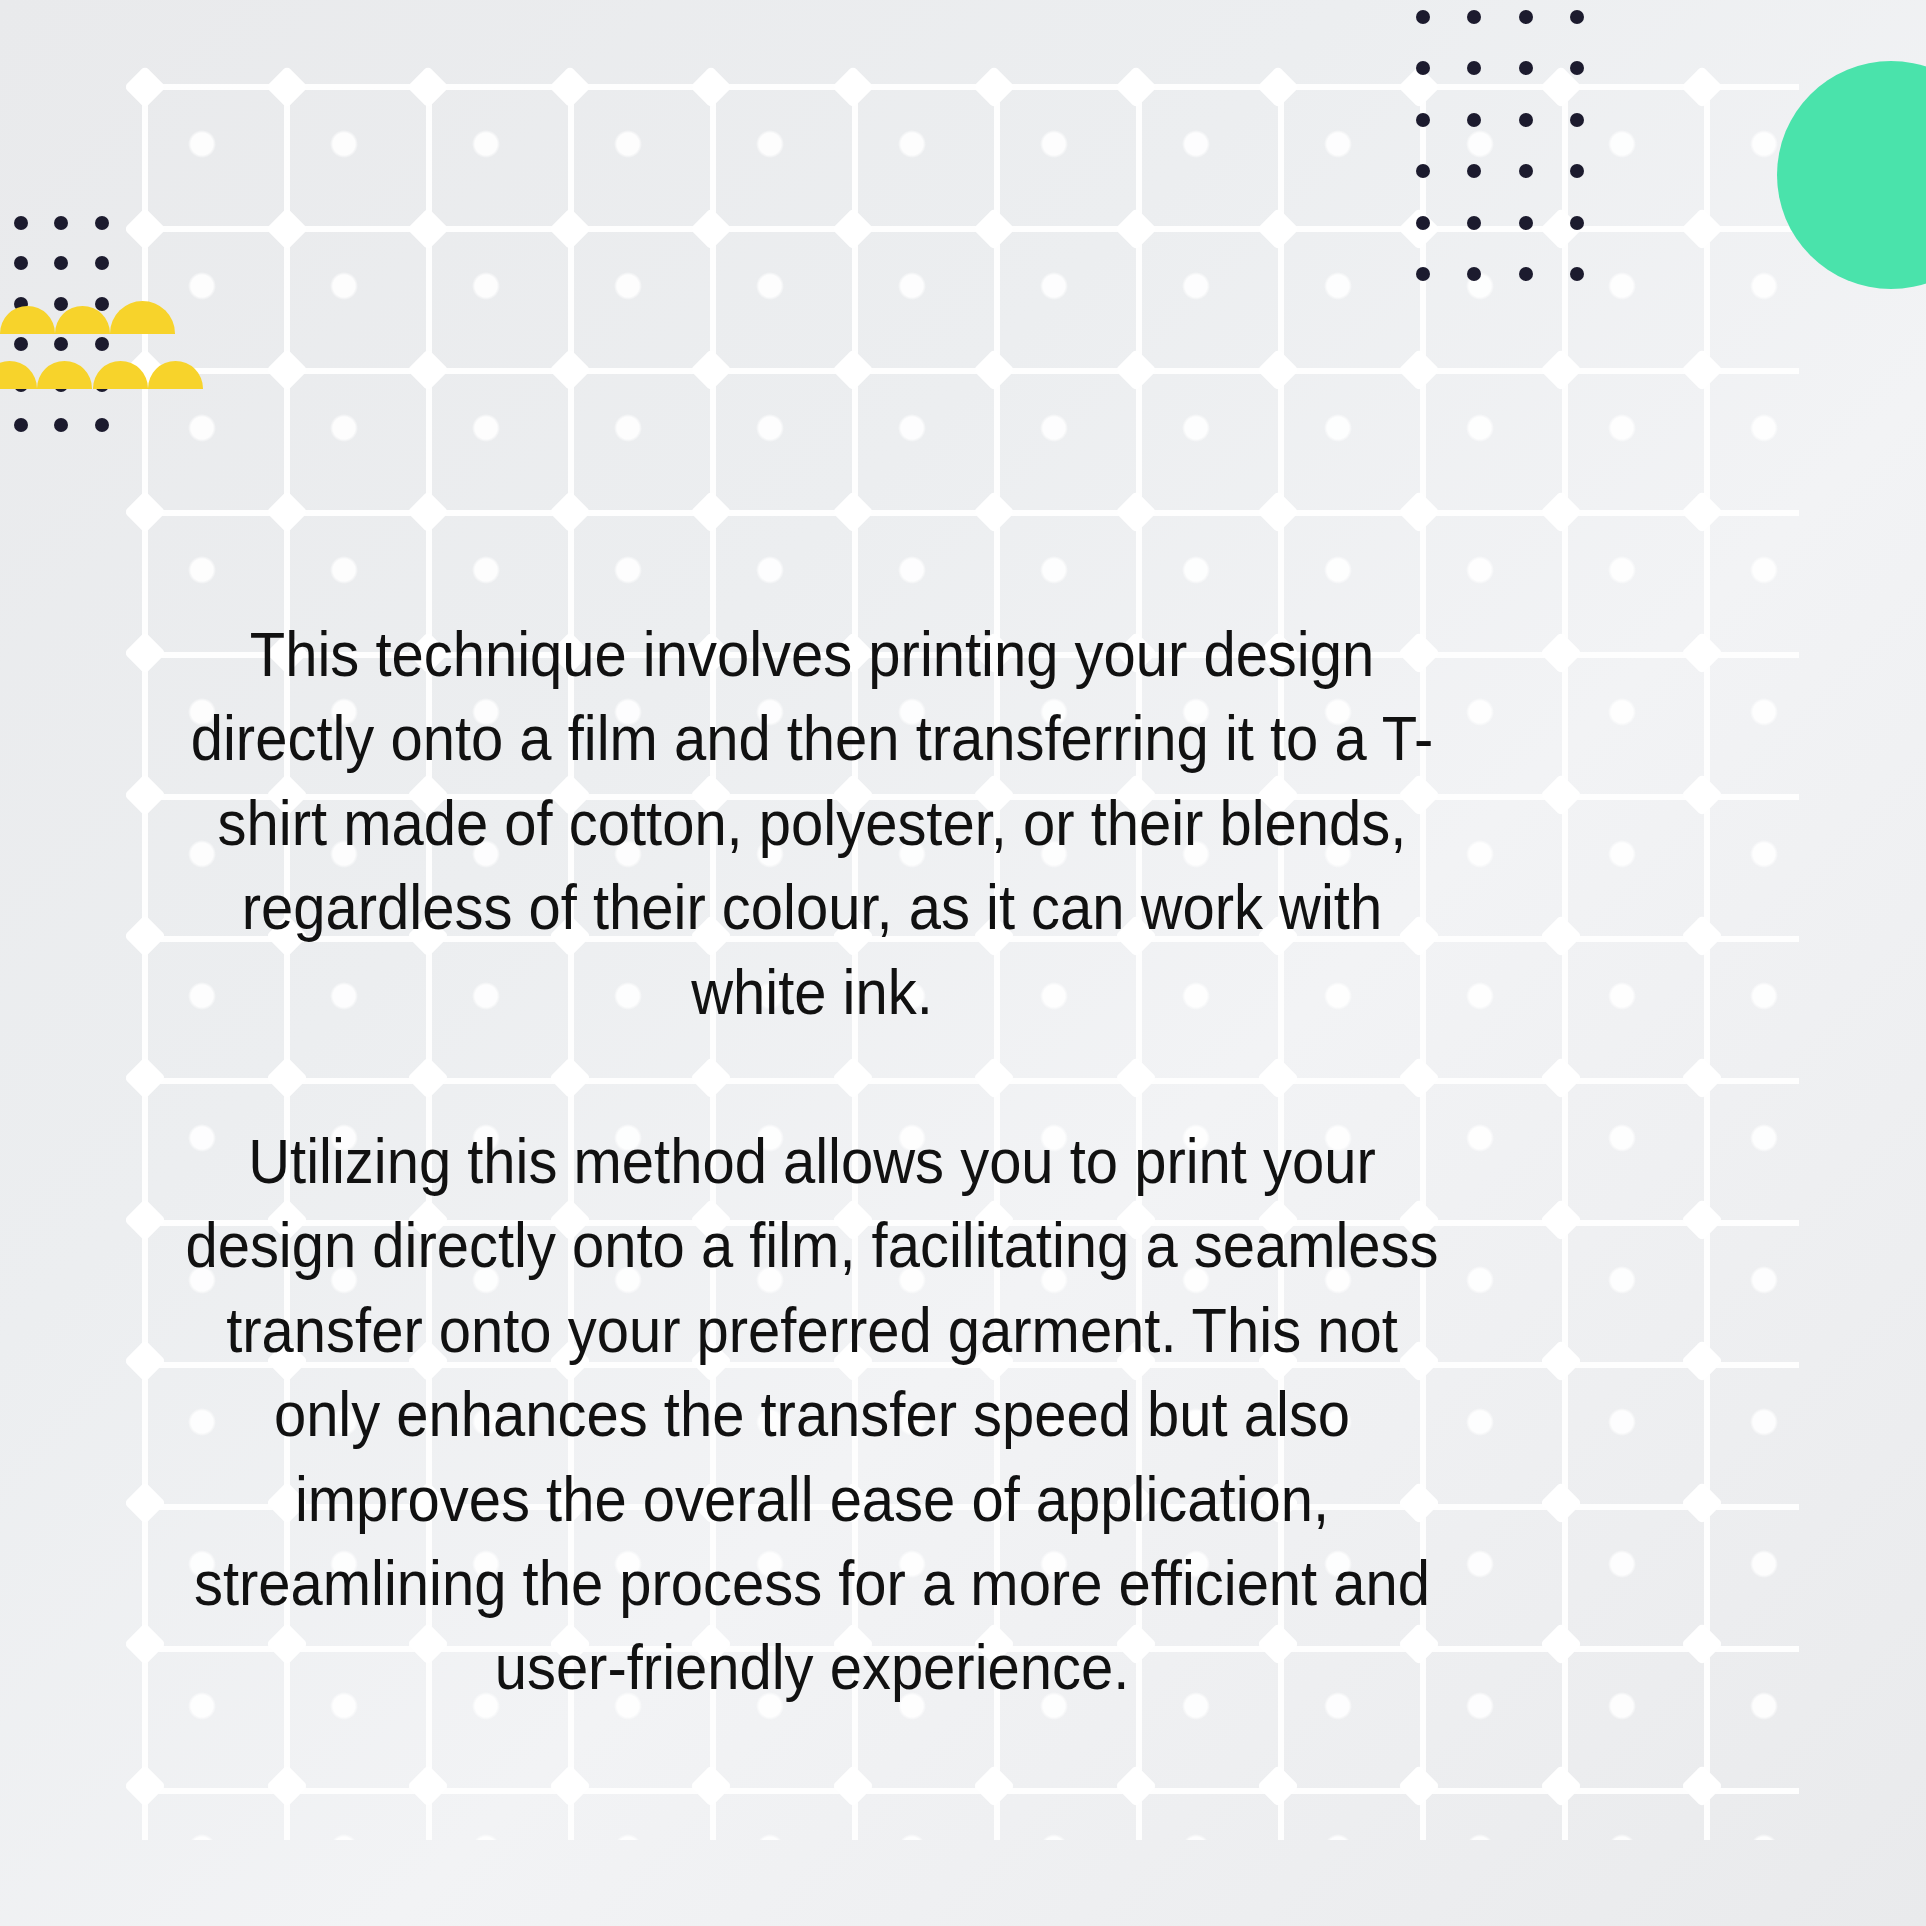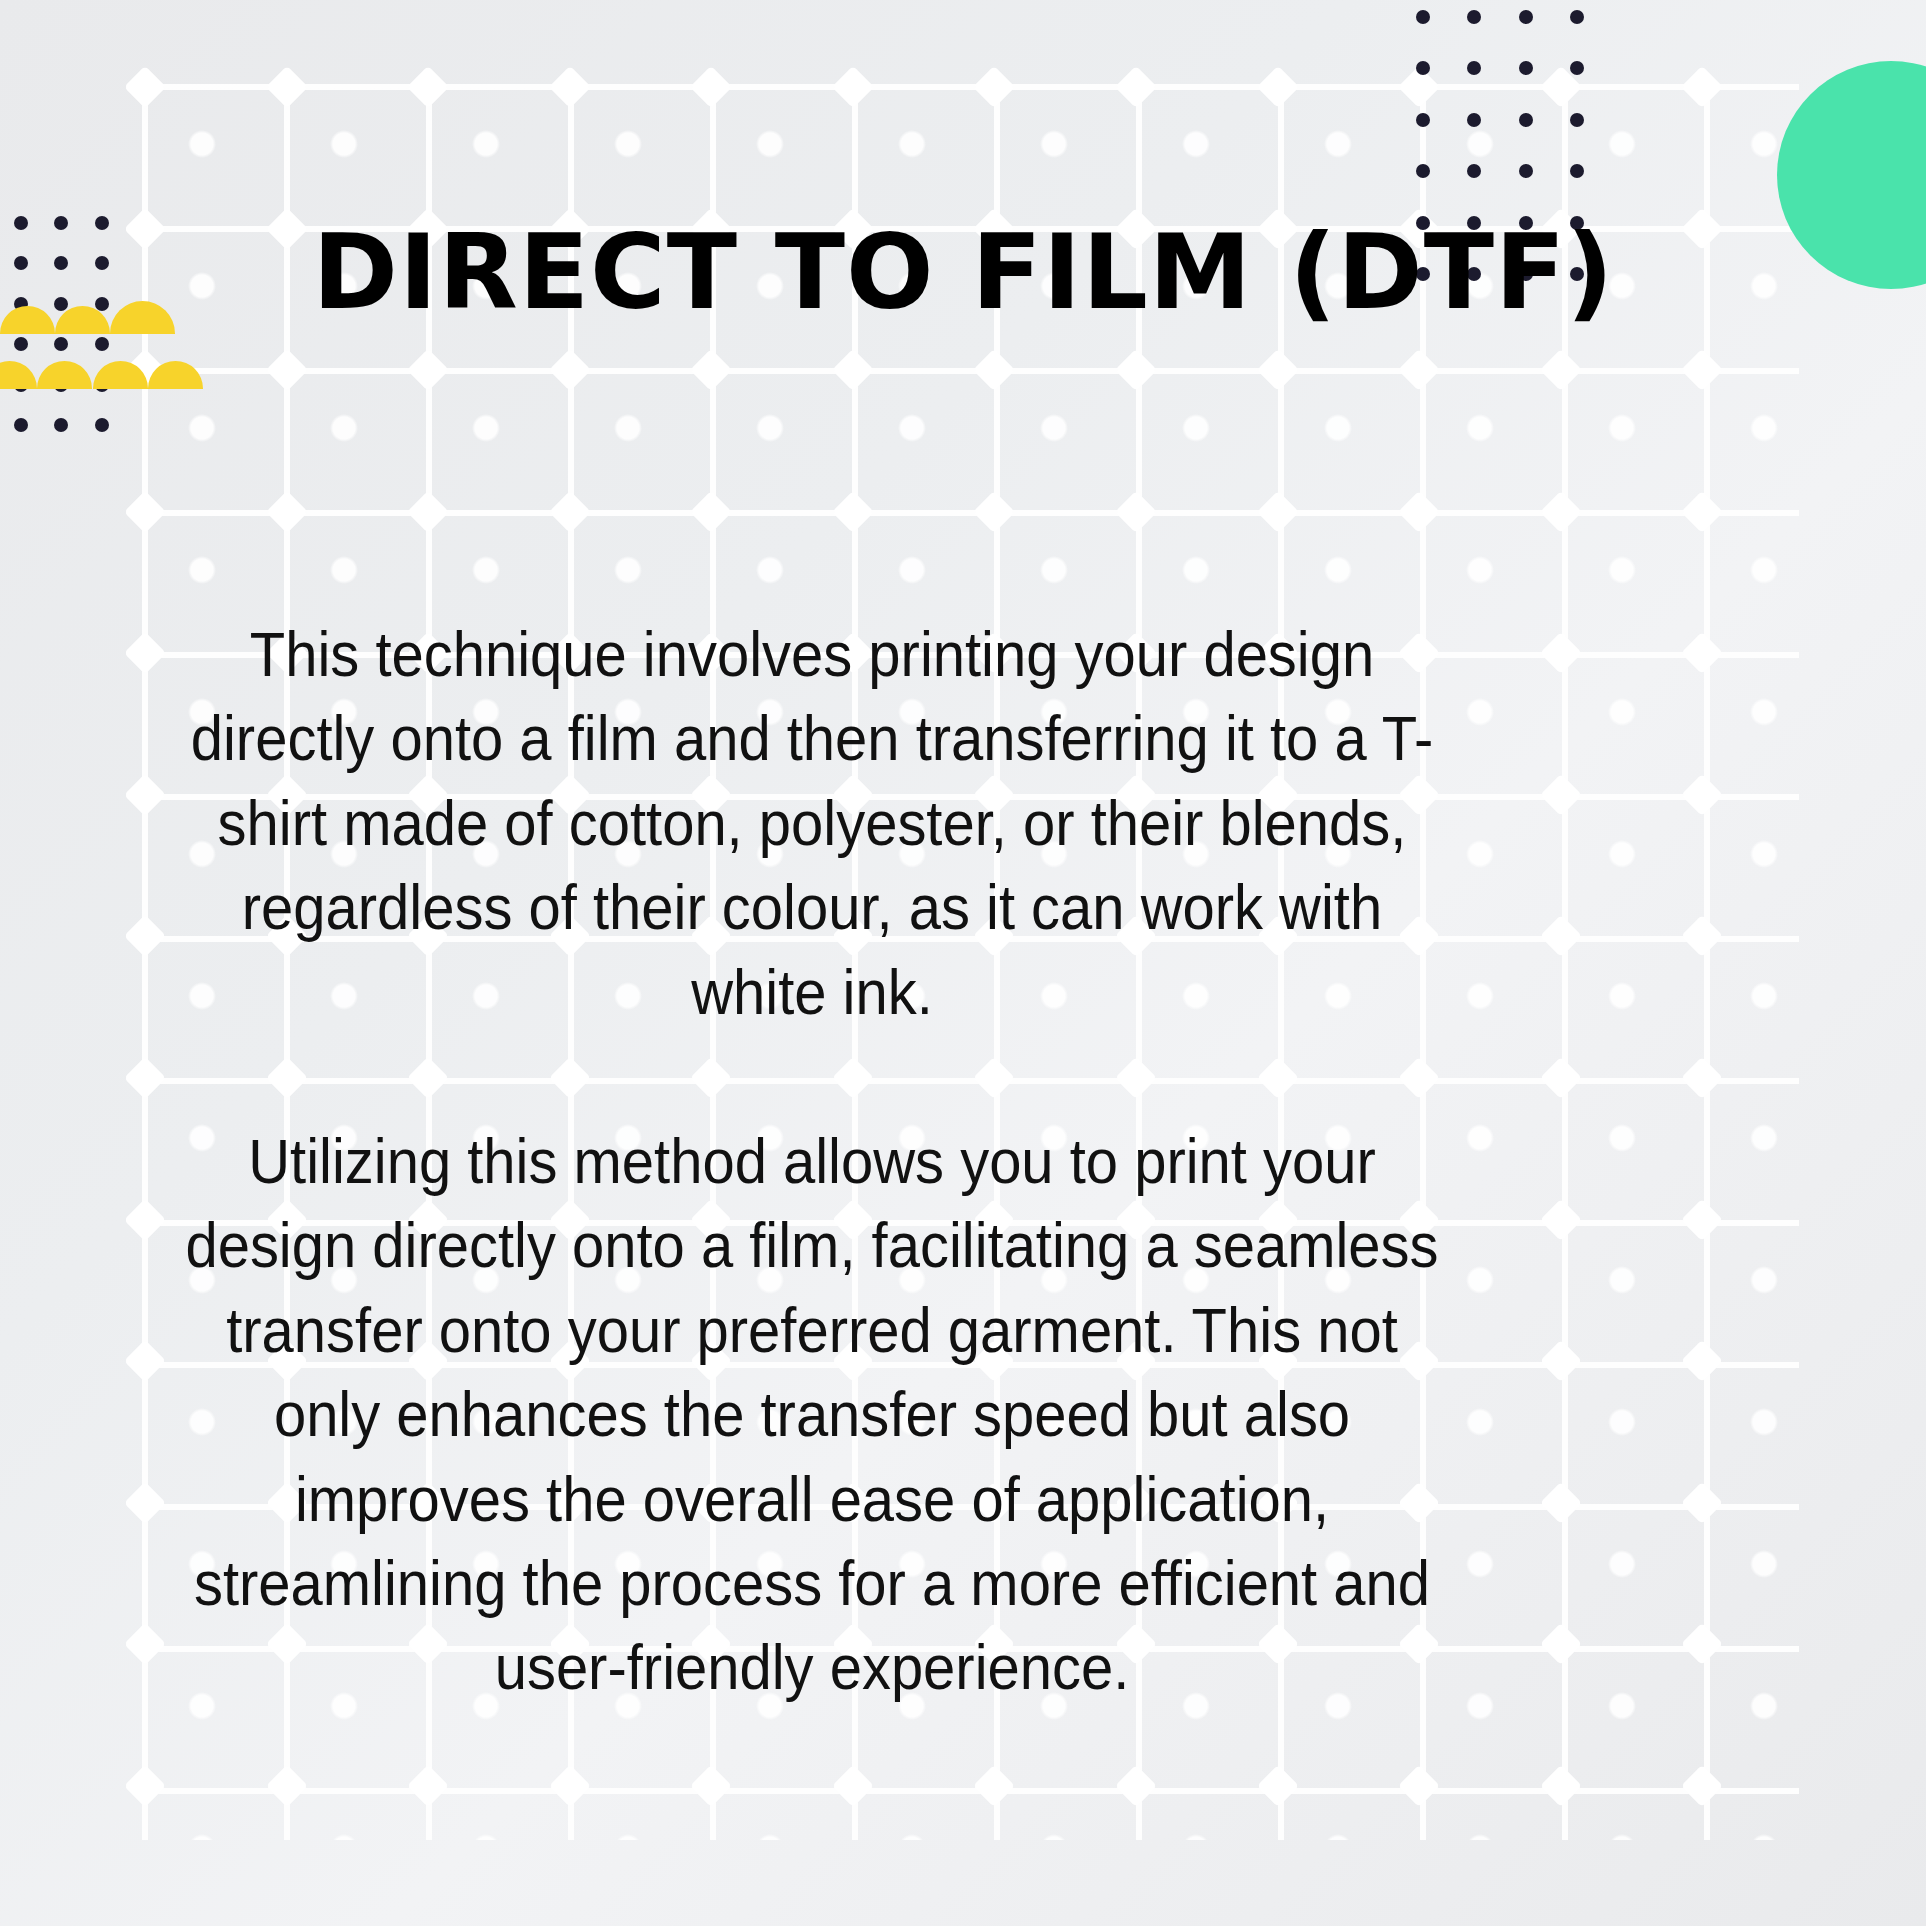--- a/index.html
+++ b/index.html
@@ -390,21 +390,20 @@
       <div class="half-circle" style="left: 9px; top: 55px;"></div>
       <div class="half-circle" style="left: 64px; top: 55px;"></div>
       <div class="half-circle" style="left: 120px; top: 55px;"></div>
       <div class="half-circle" style="left: 175px; top: 55px;"></div>
       <div class="half-circle big" style="left: 137px; top: -5px;"></div>
     </div>
 
   <div id="content">
 
     <h1 id="title">
-      <span class="line">DIRECT TO FILM (DTF)</span>
     </h1>
 
     <div id="body-copy">
       <p>This technique involves printing your design directly onto a film and then transferring it to a T-shirt made of cotton, polyester, or their blends, regardless of their colour, as it can work with white ink.</p>
       <p>Utilizing this method allows you to print your design directly onto a film, facilitating a seamless transfer onto your preferred garment. This not only enhances the transfer speed but also improves the overall ease of application, streamlining the process for a more efficient and user-friendly experience.</p>
     </div>
 
   </div>
 </div>
 

